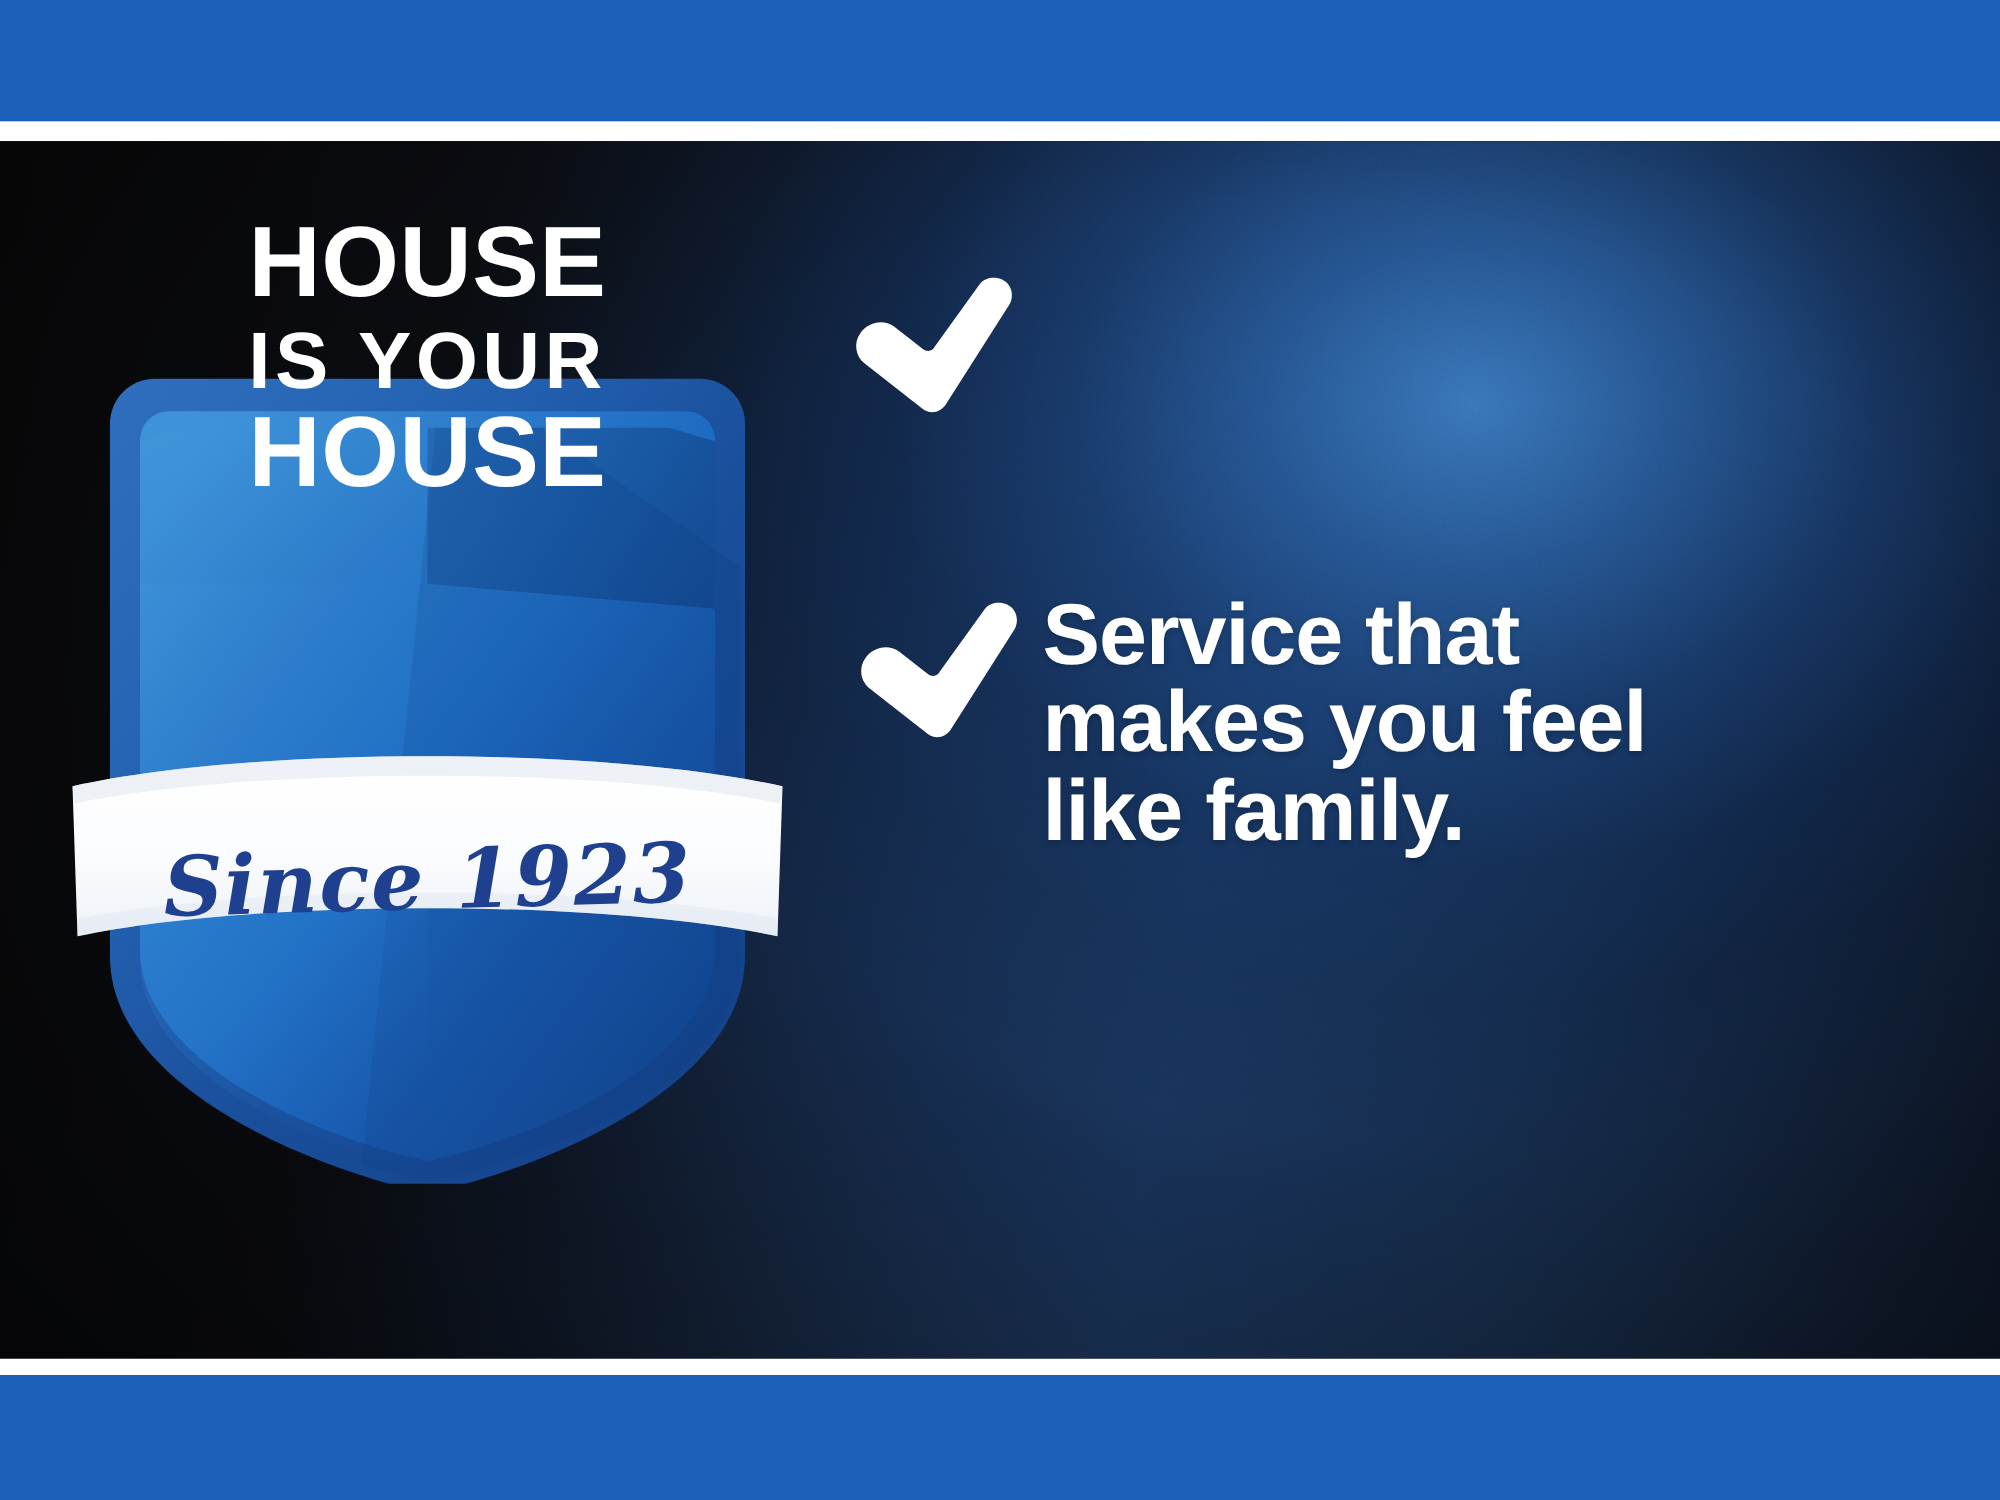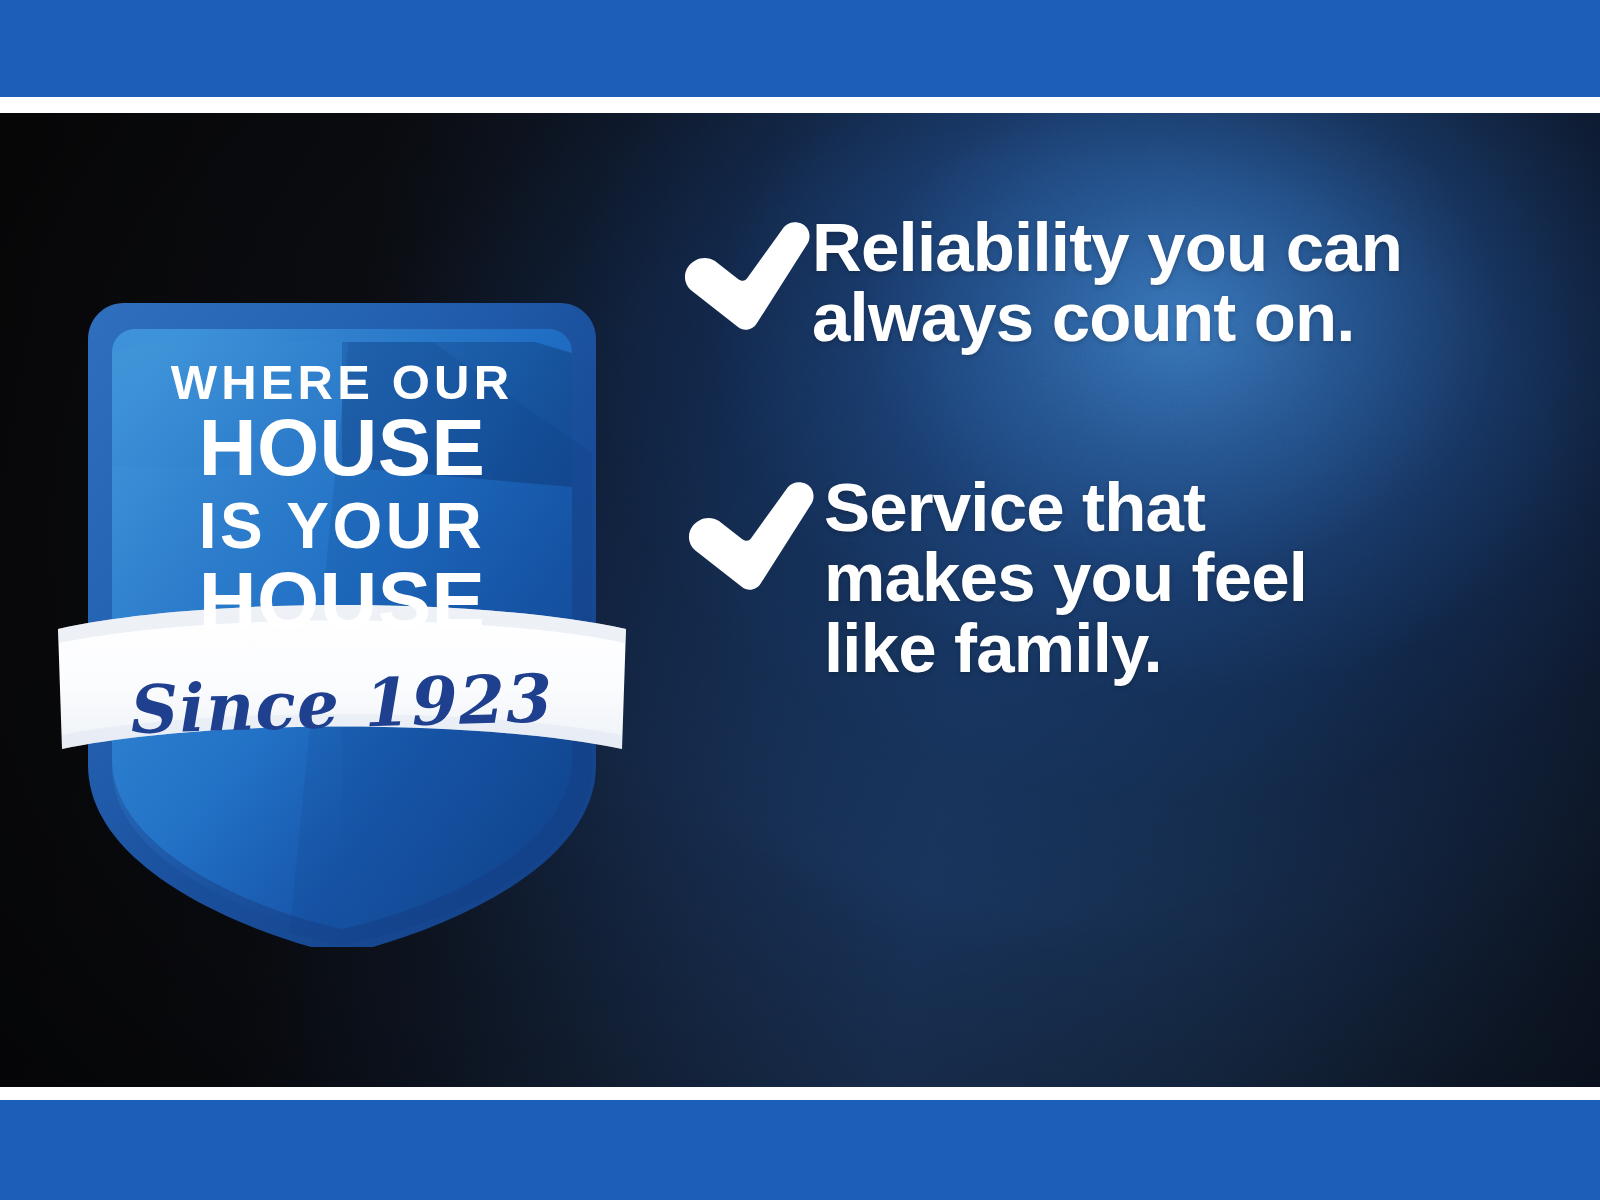--- a/index.html
+++ b/index.html
@@ -164,21 +164,21 @@
 
   .benefit-text {
     color: #ffffff;
     font-weight: 700;
     font-size: 69px;
     line-height: 1.02;
     letter-spacing: -0.012em;
     white-space: pre-line;
     text-shadow: 0 2px 5px rgba(0,0,0,0.22);
   }
-  .b2 .benefit-text { margin-left: 8px; }
+  .b2 .benefit-text { margin-left: 18px; }
   .b3 .benefit-text { margin-left: 18px; }
 </style>
 </head>
 <body>
 
 <div class="canvas">
 
   <div class="band band-top"></div>
   <div class="band-rule rule-top"></div>
 
@@ -273,41 +273,38 @@
       <path d="M6 462
                C150 430 430 430 574 462
                L570 582
                C428 552 150 552 10 582 Z" fill="url(#ribbonGrad)"></path>
 
       <path d="M6 462 C150 430 430 430 574 462 L573 476 C430 446 150 446 7 476 Z" fill="#d9e2ee" opacity="0.45"></path>
       <path d="M10 568 C150 540 428 540 570 568 L570 582 C428 552 150 552 10 582 Z" fill="#dbe4ef" opacity="0.40"></path>
     </svg>
 
     <div class="badge-copy">
-      <span class="bc-line bc-l1">Where Our</span>
       <span class="bc-line bc-l2">House</span>
       <span class="bc-line bc-l3">Is Your</span>
       <span class="bc-line bc-l4">House</span>
     </div>
 
     <div class="badge-since">Since 1923</div>
   </div>
 
   <div class="benefits">
 
     <div class="benefit b1">
       <span class="check">
         <svg width="136" height="118" viewBox="0 0 136 118" xmlns="http://www.w3.org/2000/svg">
           <path d="M12 48 C18 39 30 36 39 42 L62 60 C66 63 70 62 72 58
                    L108 8 C114 1 126 2 131 9 C135 15 134 22 130 27
                    L81 104 C77 111 68 113 62 108 L16 72 C8 66 7 55 12 48 Z" fill="#ffffff"></path>
         </svg>
       </span>
-      <div class="benefit-text">Reliability you can
-always count on.</div>
     </div>
 
     <div class="benefit b2">
       <span class="check">
         <svg width="136" height="118" viewBox="0 0 136 118" xmlns="http://www.w3.org/2000/svg">
           <path d="M12 48 C18 39 30 36 39 42 L62 60 C66 63 70 62 72 58
                    L108 8 C114 1 126 2 131 9 C135 15 134 22 130 27
                    L81 104 C77 111 68 113 62 108 L16 72 C8 66 7 55 12 48 Z" fill="#ffffff"></path>
         </svg>
       </span>

